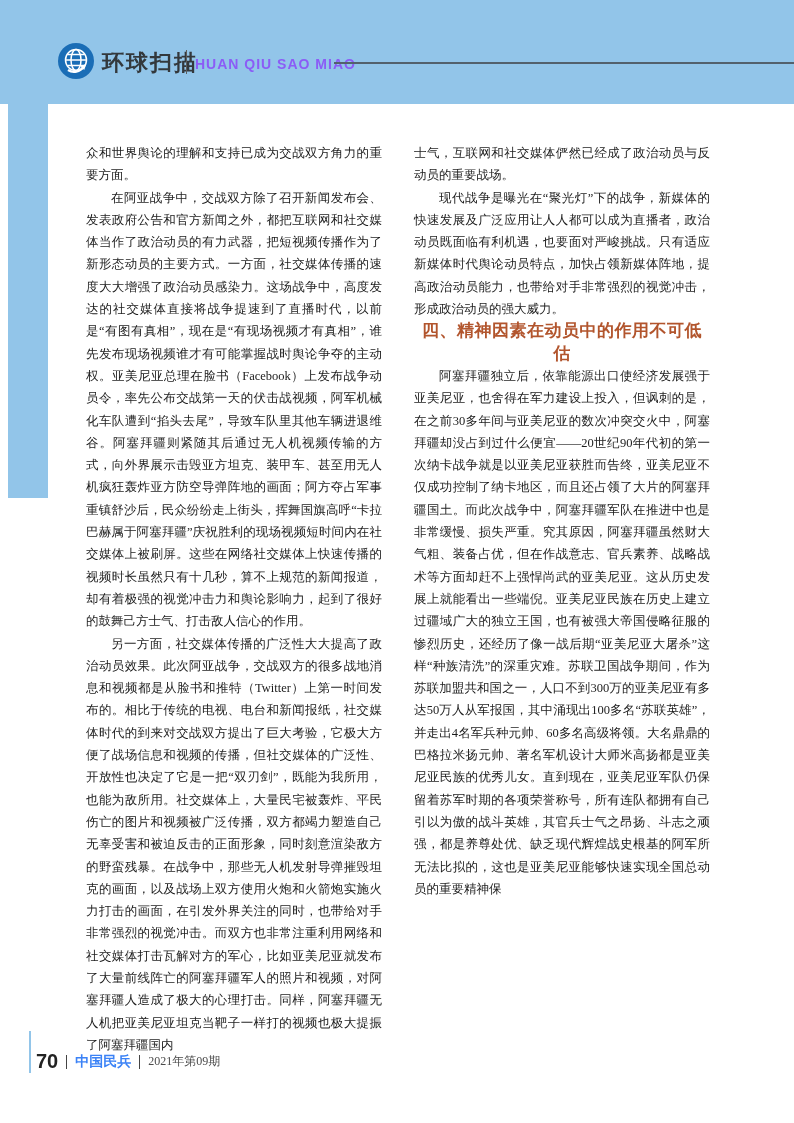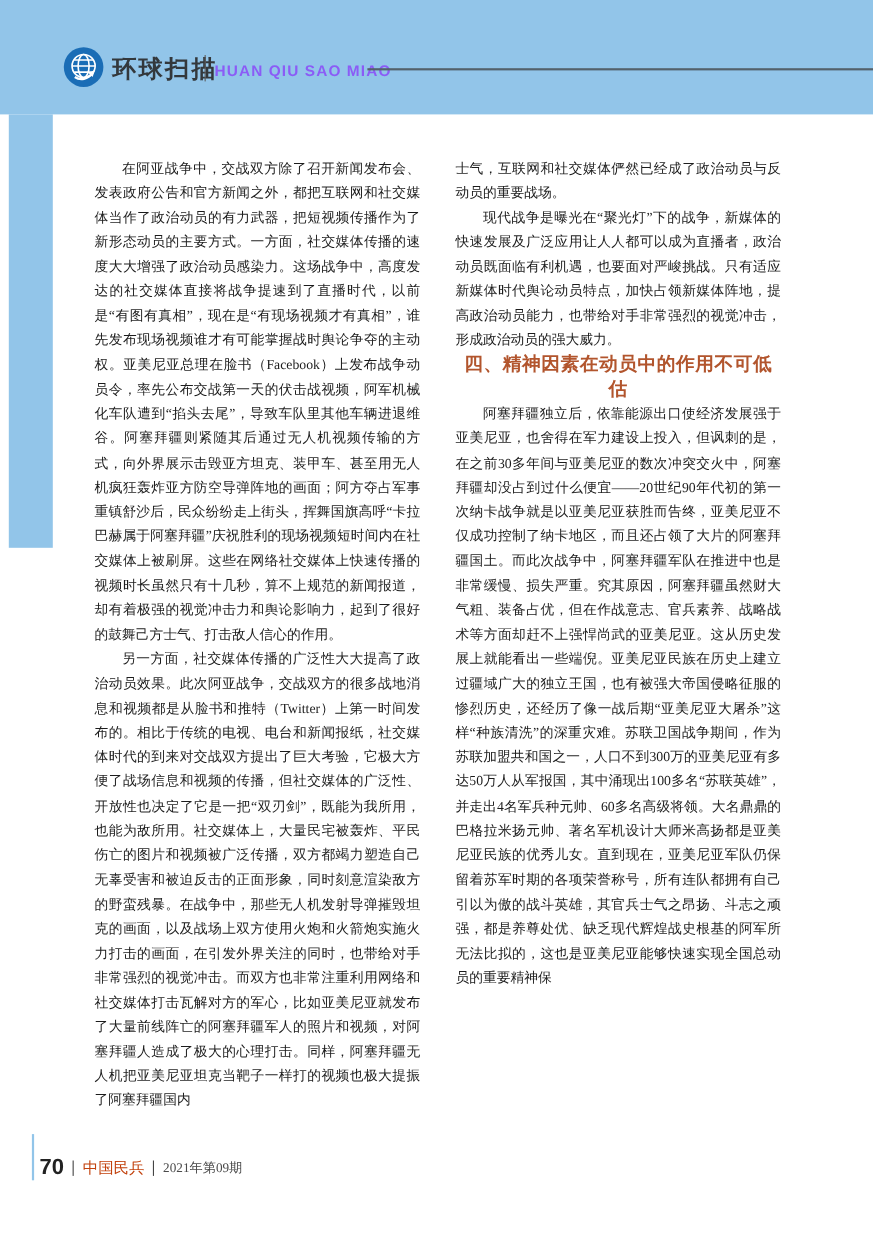--- a/index.html
+++ b/index.html
@@ -42,21 +42,21 @@
     color:#b2552d; font-weight:bold; font-size:17px; text-align:center;
     font-family:Liberation Sans, sans-serif;
     letter-spacing:0.5px; margin:30px 0 21px 0; text-indent:0;
   }
 
   
   .footer-tick { position:absolute; left:29px; top:1031px; width:2px; height:42px; background:#92c5e9; }
   .footer { position:absolute; left:36px; top:1050px; display:flex; align-items:center; color:#2b2b2b; }
   .page-number { font-family:"Liberation Sans","DejaVu Sans",sans-serif; font-size:20px; font-weight:bold; color:#222; }
   .footer-sep { display:inline-block; width:1px; height:14px; background:#444; margin:0 8px; align-self:center; }
-  .magazine-title { font-size:14px; font-weight:normal; color:#c2410c; }
+  .magazine-title { font-size:14px; font-weight:bold; color:#3b82f6; }
   .issue-label { font-size:12px; color:#4a4a4a; }
 </style>
 </head>
 <body>
 
 <div class="page">
 
   <div class="header-band"></div>
   <div class="left-strip"></div>
 
@@ -75,20 +75,21 @@
         <path d="M29.5 21.5 L27.2 28 L23.6 24.6 Z" fill="#ffffff"></path>
       </svg>
     </span>
     <div class="section-title">环球扫描</div>
     <div class="header-divider"></div>
     <div class="section-subtitle">HUAN QIU SAO MIAO</div>
     <div class="header-rule"></div>
   </div>
 
   <div class="col col-left">
+    <p>众和世界舆论的理解和支持已成为交战双方角力的重要方面。</p>
     <p class="indent">在阿亚战争中，交战双方除了召开新闻发布会、发表政府公告和官方新闻之外，都把互联网和社交媒体当作了政治动员的有力武器，把短视频传播作为了新形态动员的主要方式。一方面，社交媒体传播的速度大大增强了政治动员感染力。这场战争中，高度发达的社交媒体直接将战争提速到了直播时代，以前是“有图有真相”，现在是“有现场视频才有真相”，谁先发布现场视频谁才有可能掌握战时舆论争夺的主动权。亚美尼亚总理在脸书（Facebook）上发布战争动员令，率先公布交战第一天的伏击战视频，阿军机械化车队遭到“掐头去尾”，导致车队里其他车辆进退维谷。阿塞拜疆则紧随其后通过无人机视频传输的方式，向外界展示击毁亚方坦克、装甲车、甚至用无人机疯狂轰炸亚方防空导弹阵地的画面；阿方夺占军事重镇舒沙后，民众纷纷走上街头，挥舞国旗高呼“卡拉巴赫属于阿塞拜疆”庆祝胜利的现场视频短时间内在社交媒体上被刷屏。这些在网络社交媒体上快速传播的视频时长虽然只有十几秒，算不上规范的新闻报道，却有着极强的视觉冲击力和舆论影响力，起到了很好的鼓舞己方士气、打击敌人信心的作用。</p>
     <p class="indent">另一方面，社交媒体传播的广泛性大大提高了政治动员效果。此次阿亚战争，交战双方的很多战地消息和视频都是从脸书和推特（Twitter）上第一时间发布的。相比于传统的电视、电台和新闻报纸，社交媒体时代的到来对交战双方提出了巨大考验，它极大方便了战场信息和视频的传播，但社交媒体的广泛性、开放性也决定了它是一把“双刃剑”，既能为我所用，也能为敌所用。社交媒体上，大量民宅被轰炸、平民伤亡的图片和视频被广泛传播，双方都竭力塑造自己无辜受害和被迫反击的正面形象，同时刻意渲染敌方的野蛮残暴。在战争中，那些无人机发射导弹摧毁坦克的画面，以及战场上双方使用火炮和火箭炮实施火力打击的画面，在引发外界关注的同时，也带给对手非常强烈的视觉冲击。而双方也非常注重利用网络和社交媒体打击瓦解对方的军心，比如亚美尼亚就发布了大量前线阵亡的阿塞拜疆军人的照片和视频，对阿塞拜疆人造成了极大的心理打击。同样，阿塞拜疆无人机把亚美尼亚坦克当靶子一样打的视频也极大提振了阿塞拜疆国内</p>
   </div>
 
   <div class="col col-right">
     <p>士气，互联网和社交媒体俨然已经成了政治动员与反动员的重要战场。</p>
     <p class="indent">现代战争是曝光在“聚光灯”下的战争，新媒体的快速发展及广泛应用让人人都可以成为直播者，政治动员既面临有利机遇，也要面对严峻挑战。只有适应新媒体时代舆论动员特点，加快占领新媒体阵地，提高政治动员能力，也带给对手非常强烈的视觉冲击，形成政治动员的强大威力。</p>
     <p class="section-heading">四、精神因素在动员中的作用不可低估</p>
     <p class="indent">阿塞拜疆独立后，依靠能源出口使经济发展强于亚美尼亚，也舍得在军力建设上投入，但讽刺的是，在之前30多年间与亚美尼亚的数次冲突交火中，阿塞拜疆却没占到过什么便宜——20世纪90年代初的第一次纳卡战争就是以亚美尼亚获胜而告终，亚美尼亚不仅成功控制了纳卡地区，而且还占领了大片的阿塞拜疆国土。而此次战争中，阿塞拜疆军队在推进中也是非常缓慢、损失严重。究其原因，阿塞拜疆虽然财大气粗、装备占优，但在作战意志、官兵素养、战略战术等方面却赶不上强悍尚武的亚美尼亚。这从历史发展上就能看出一些端倪。亚美尼亚民族在历史上建立过疆域广大的独立王国，也有被强大帝国侵略征服的惨烈历史，还经历了像一战后期“亚美尼亚大屠杀”这样“种族清洗”的深重灾难。苏联卫国战争期间，作为苏联加盟共和国之一，人口不到300万的亚美尼亚有多达50万人从军报国，其中涌现出100多名“苏联英雄”，并走出4名军兵种元帅、60多名高级将领。大名鼎鼎的巴格拉米扬元帅、著名军机设计大师米高扬都是亚美尼亚民族的优秀儿女。直到现在，亚美尼亚军队仍保留着苏军时期的各项荣誉称号，所有连队都拥有自己引以为傲的战斗英雄，其官兵士气之昂扬、斗志之顽强，都是养尊处优、缺乏现代辉煌战史根基的阿军所无法比拟的，这也是亚美尼亚能够快速实现全国总动员的重要精神保</p>
   </div>

